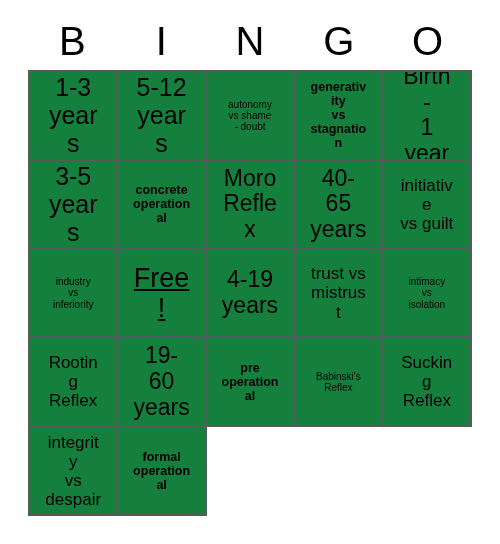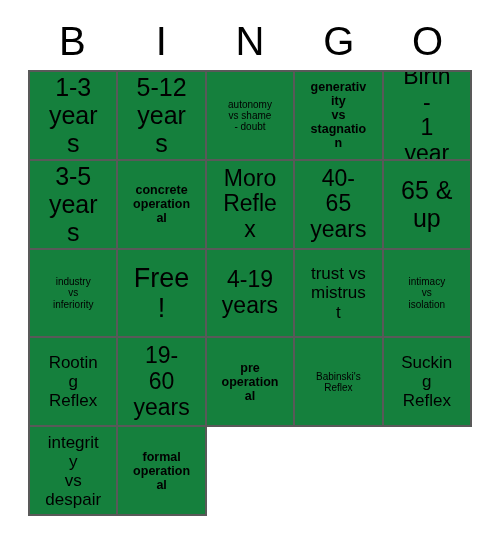--- a/index.html
+++ b/index.html
@@ -68,21 +68,21 @@
 
   .cell-text {
     display: block;
     width: 100%;
     line-height: 1.12;
     word-wrap: break-word;
     white-space: pre-line;
   }
 
   
-  .size-xl  { font-size: 27px; }
+  .size-xl  { font-size: 27px; text-decoration: underline; }
   .size-lg  { font-size: 25px; }
   .size-md  { font-size: 23px; }
   .size-sm  { font-size: 17px; }
   .size-xs  { font-size: 10px; }
   .size-xxs { font-size: 12.5px; font-weight: bold; }
 </style>
 </head>
 <body>
 
 <div id="bingo-card">
@@ -128,22 +128,22 @@
       </div>
       <div class="bingo-cell">
         <span class="cell-text size-md">Moro
 Reflex</span>
       </div>
       <div class="bingo-cell">
         <span class="cell-text size-md">40-65
 years</span>
       </div>
       <div class="bingo-cell">
-        <span class="cell-text size-lg">65 &amp;
-up</span>
+        <span class="cell-text size-sm">initiative
+vs guilt</span>
       </div>
       <div class="bingo-cell">
         <span class="cell-text size-xs">industry
 vs
 inferiority</span>
       </div>
       <div class="bingo-cell">
         <span class="cell-text size-xl">Free!</span>
       </div>
       <div class="bingo-cell">

